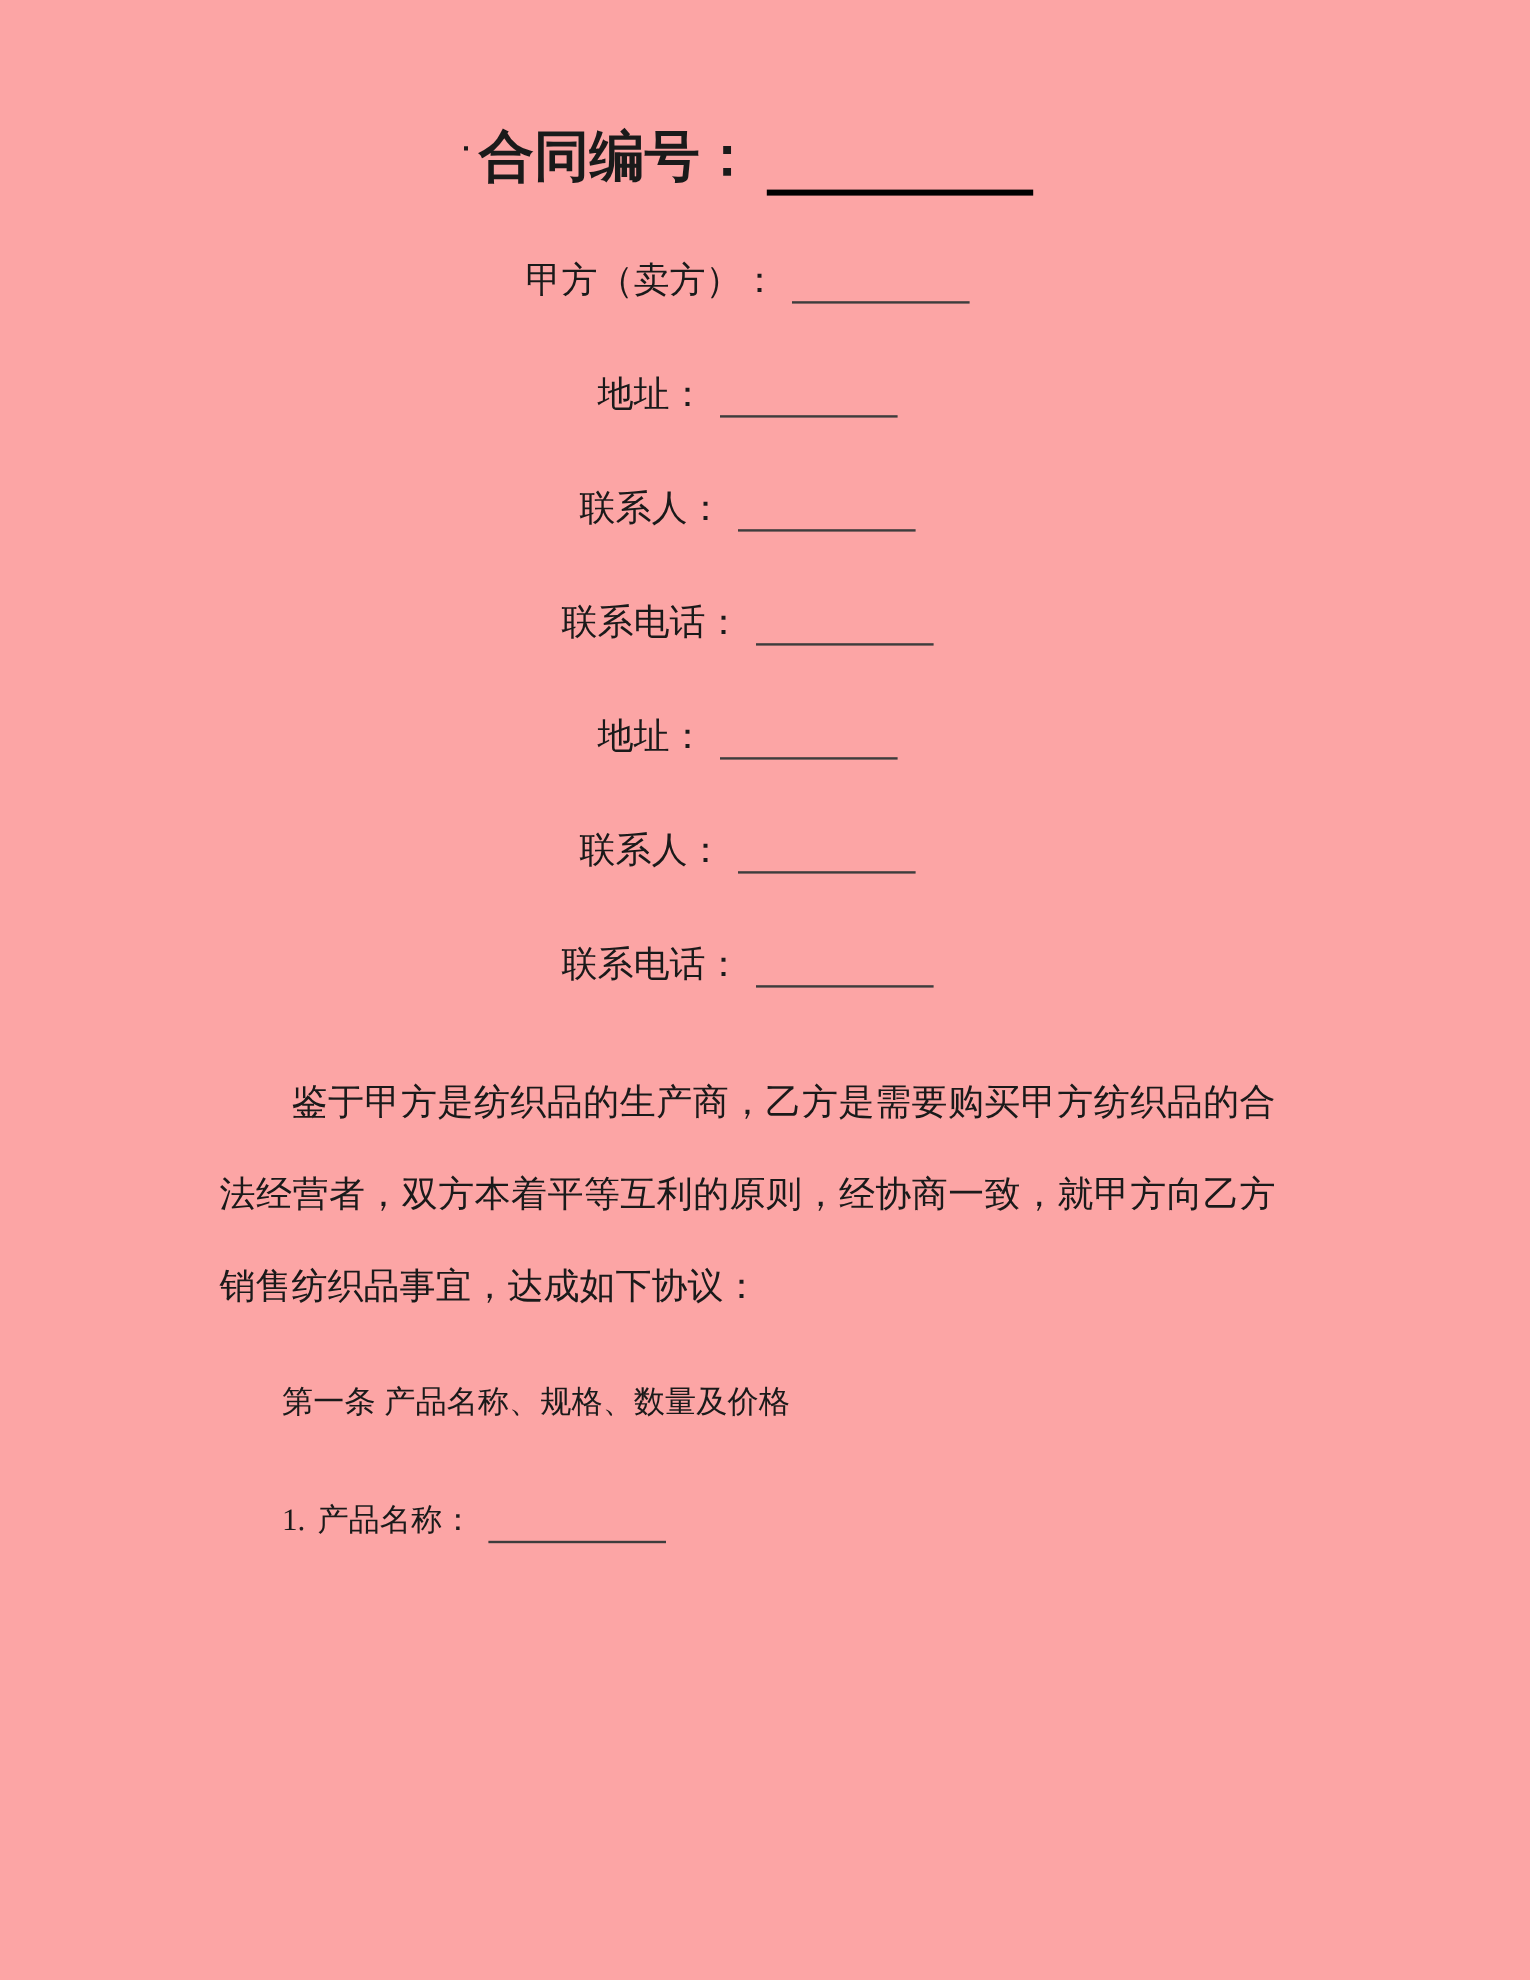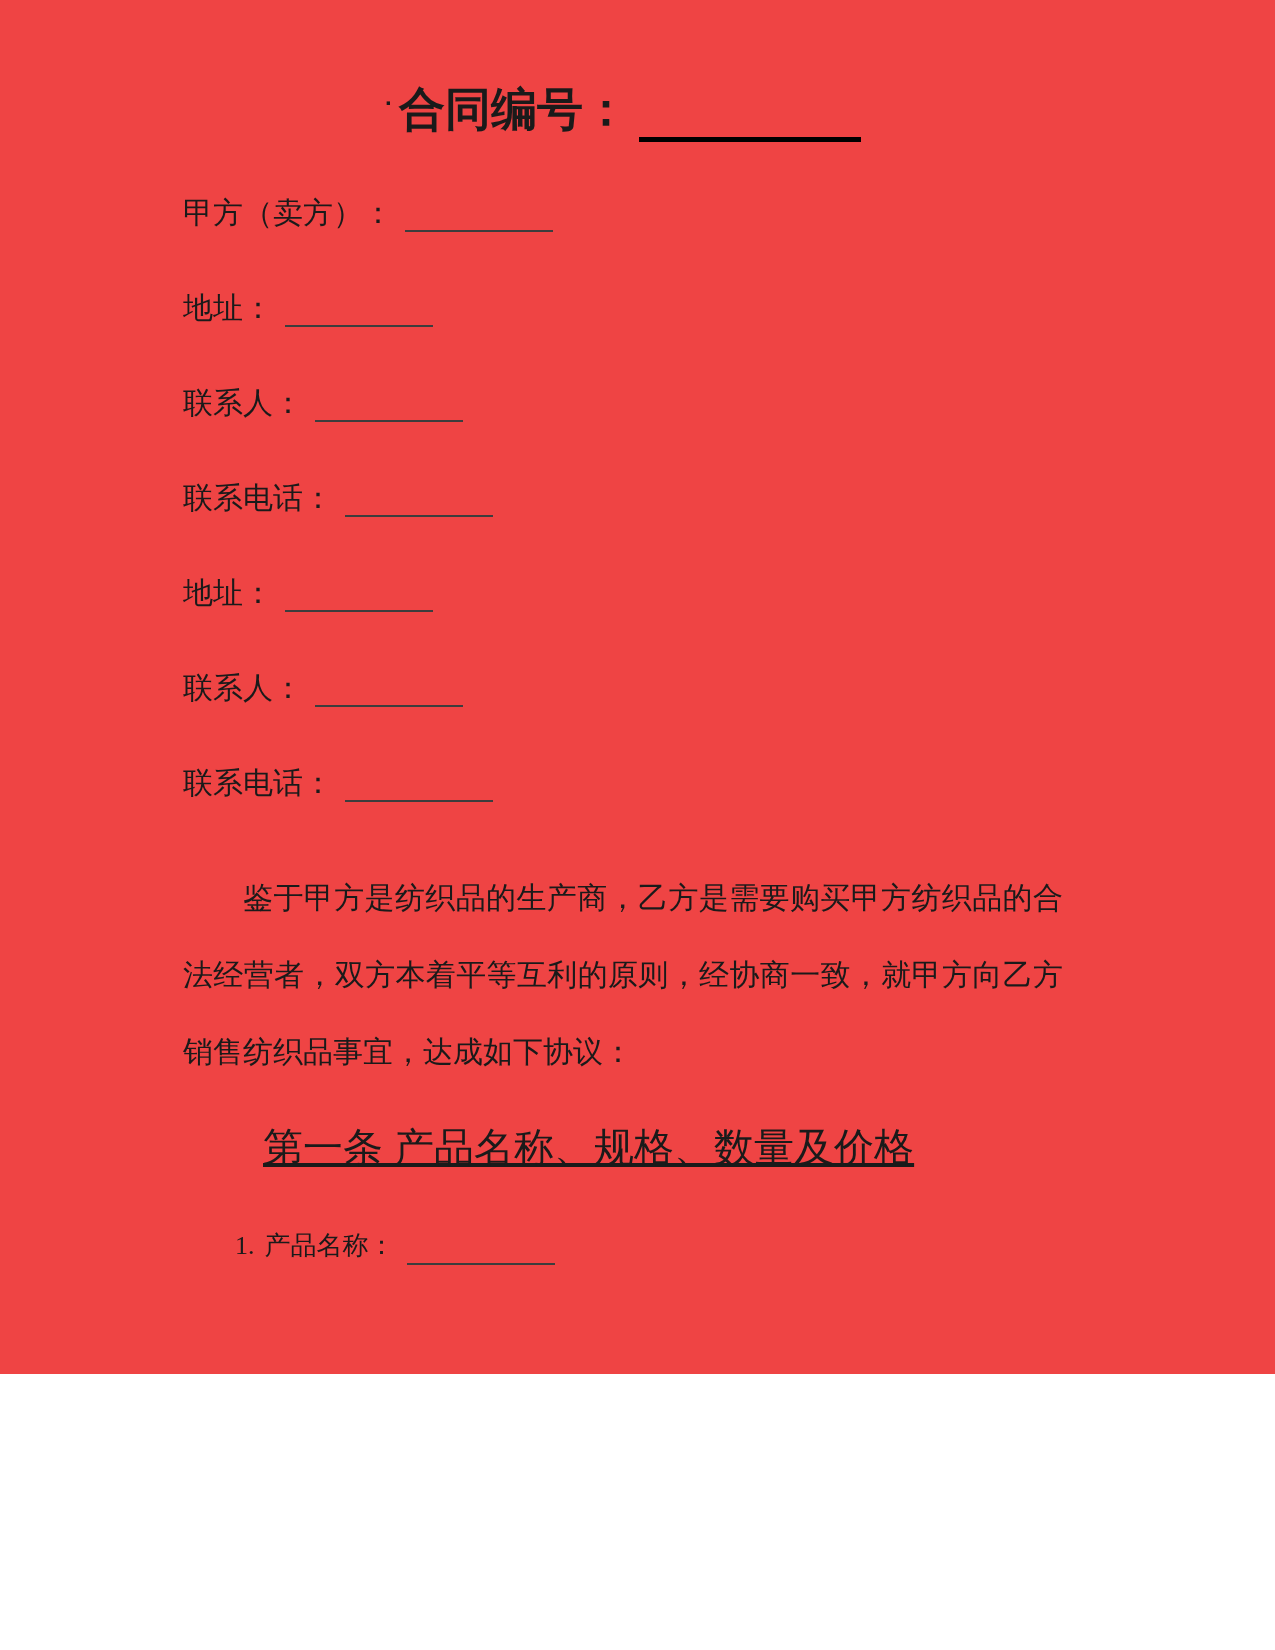--- a/index.html
+++ b/index.html
@@ -1,24 +1,24 @@
 <!DOCTYPE html>
 <html><head>
 <meta charset="utf-8">
 <style>
   html, body { margin: 0; padding: 0; background: #ffffff; }
   .page {
     position: relative;
     width: 1275px;
-    height: 1374px;
+    height: 1650px;
     box-sizing: border-box;
-    background: #ef4444;
+    background: #fca5a5;
     color: #1a1a1a;
     font-family: "Liberation Sans", sans-serif;
-    padding: 70px 212px 0 183px;
+    padding: 92px 212px 0 183px;
     overflow: hidden;
   }
   .title {
     font-size: 46px;
     font-weight: bold;
     line-height: 66px;
     text-align: center;
     white-space: nowrap;
     margin: 0 0 52px 0;
   }
@@ -36,41 +36,41 @@
     width: 222px;
     height: 44px;
     border-bottom: 5px solid #000000;
     margin-left: 10px;
   }
   .field {
     font-size: 30px;
     line-height: 38px;
     margin: 0 0 57px 0;
     white-space: nowrap;
+    text-align: center;
   }
   .field-blank {
     width: 148px;
     height: 32px;
     border-bottom: 2px solid #3d3d3d;
     margin-left: 12px;
   }
   .preamble {
     font-size: 30px;
     line-height: 77px;
     text-align: justify;
     text-indent: 2em;
     margin: 39px 0 0 0;
   }
   .article-heading {
-    font-size: 40px;
+    font-size: 26px;
     line-height: 38px;
     padding-left: 2em;
     margin: 38px 0 16px 0;
     white-space: nowrap;
-    text-decoration: underline;
   }
   .item-line {
     font-size: 26px;
     line-height: 38px;
     padding-left: 2em;
     margin: 60px 0 0 0;
     white-space: nowrap;
   }
   .item-num {
     font-family: "Liberation Serif", serif;

